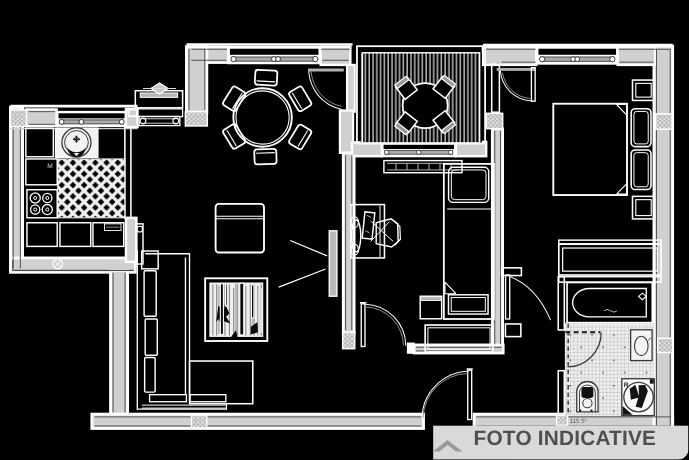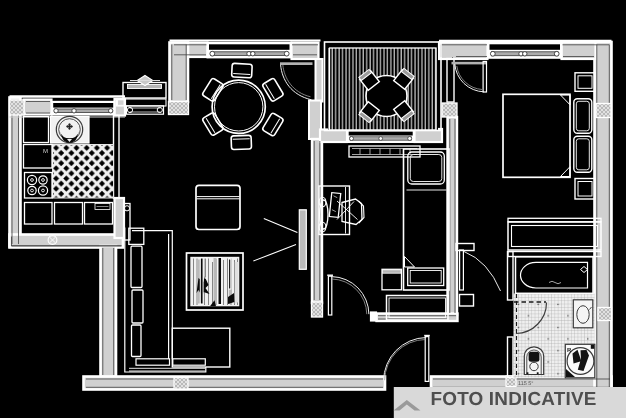--- a/index.html
+++ b/index.html
@@ -1,16 +1,16 @@
 <!DOCTYPE html>
 <html><head>
 <meta charset="utf-8">
 <style>
 html,body{margin:0;padding:0;background:#000;}
-#stage{position:relative;filter:grayscale(1);-webkit-font-smoothing:antialiased;text-rendering:geometricPrecision;width:626px;height:418px;background:#000;overflow:hidden;font-family:"Liberation Sans",sans-serif;}
+#stage{position:relative;filter:grayscale(1);-webkit-font-smoothing:antialiased;text-rendering:geometricPrecision;width:626px;height:418px;background:#000;overflow:hidden;font-family:"Liberation Sans",sans-serif;border-radius:10px;}
 svg{display:block;}
 </style>
 </head>
 <body>
 
 <div id="stage">
 <svg width="626" height="418" viewBox="0 0 626 418">
 <defs>
 <pattern id="xhatch" width="4" height="4" patternUnits="userSpaceOnUse">
 <rect width="4" height="4" fill="#b9b9b9"></rect>

